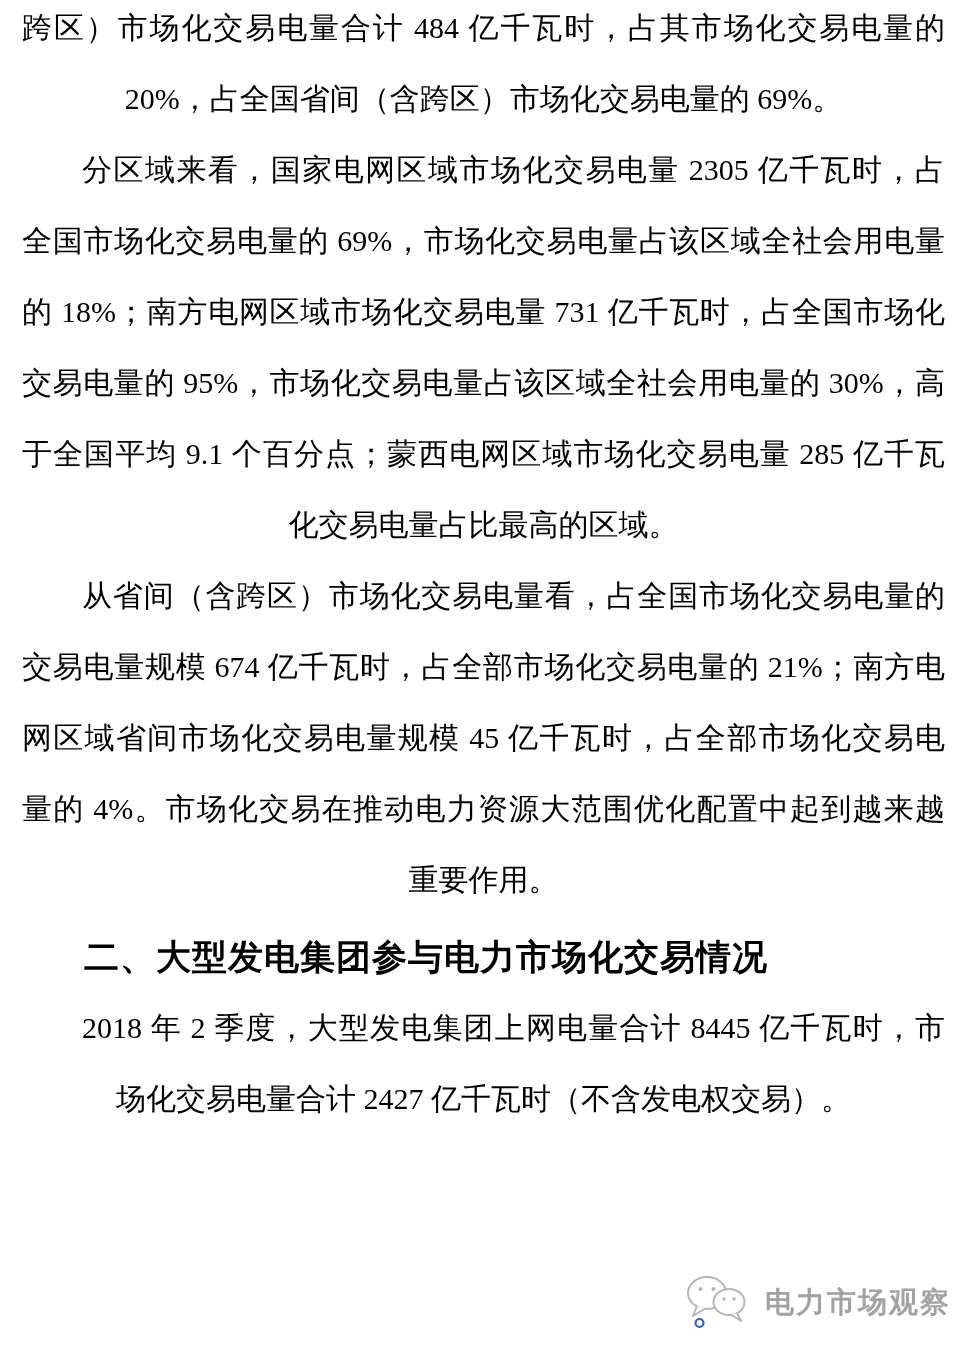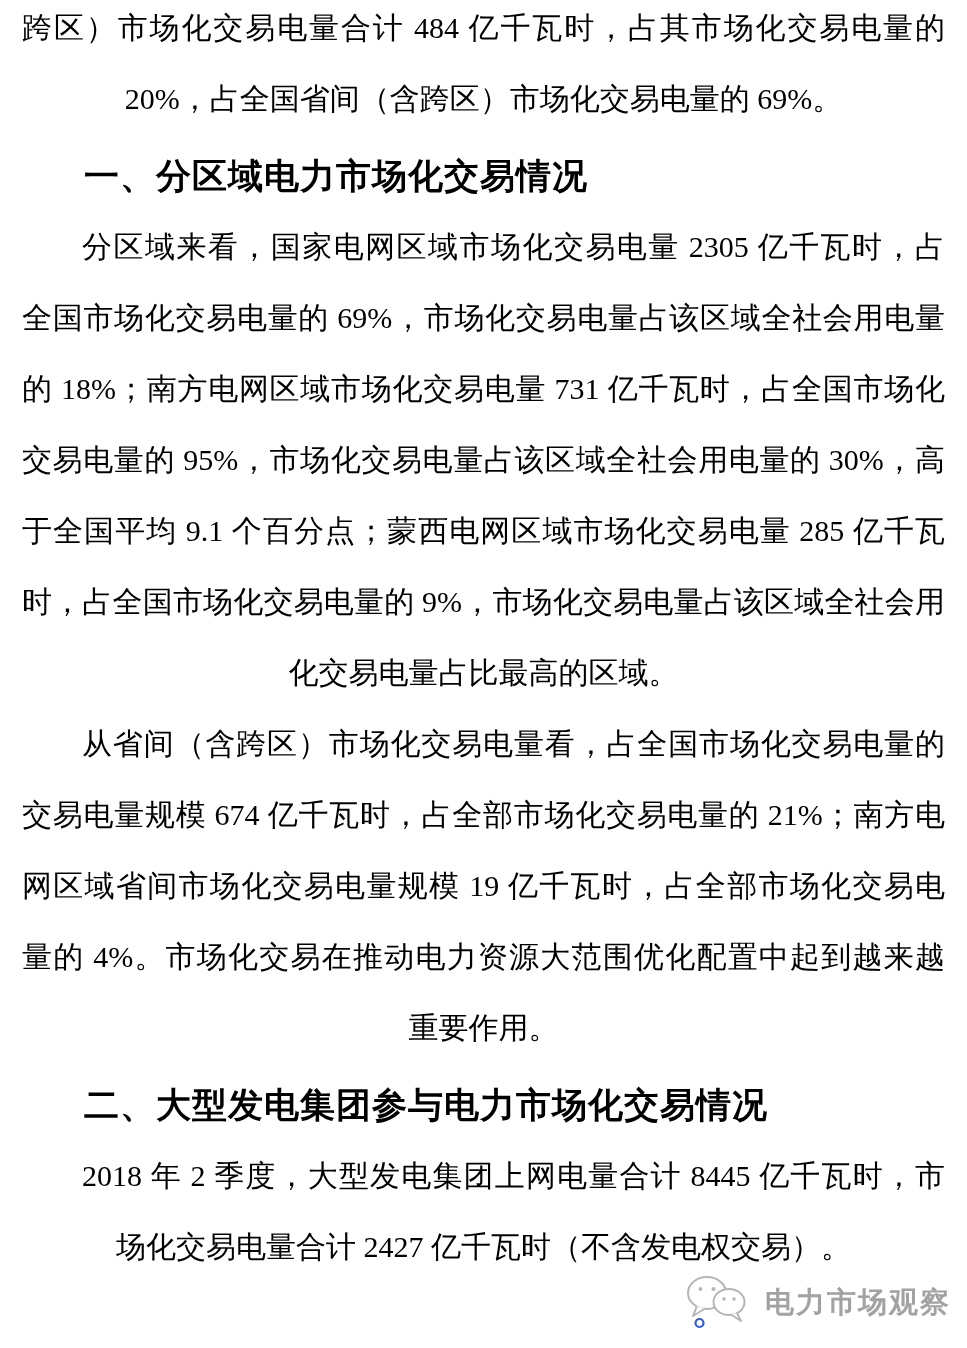--- a/index.html
+++ b/index.html
@@ -54,31 +54,29 @@
     color: #a2a2a2;
     text-shadow: 1px 1px 0 #ffffff, 2px 2px 1px rgba(255,255,255,0.9);
   }
 </style>
 </head>
 <body>
 
 <div class="doc">
   <div class="line justify">跨区）市场化交易电量合计 484 亿千瓦时，占其市场化交易电量的</div>
   <div class="line left">20%，占全国省间（含跨区）市场化交易电量的 69%。</div>
-  <div class="line heading">一、分区域电力市场化交易情况</div>
   <div class="line justify indent">分区域来看，国家电网区域市场化交易电量 2305 亿千瓦时，占</div>
   <div class="line justify">全国市场化交易电量的 69%，市场化交易电量占该区域全社会用电量</div>
   <div class="line justify">的 18%；南方电网区域市场化交易电量 731 亿千瓦时，占全国市场化</div>
   <div class="line justify">交易电量的 95%，市场化交易电量占该区域全社会用电量的 30%，高</div>
   <div class="line justify">于全国平均 9.1 个百分点；蒙西电网区域市场化交易电量 285 亿千瓦</div>
-  <div class="line justify">时，占全国市场化交易电量的 9%，市场化交易电量占该区域全社会用</div>
   <div class="line left">化交易电量占比最高的区域。</div>
   <div class="line justify indent">从省间（含跨区）市场化交易电量看，占全国市场化交易电量的</div>
   <div class="line justify">交易电量规模 674 亿千瓦时，占全部市场化交易电量的 21%；南方电</div>
-  <div class="line justify">网区域省间市场化交易电量规模 19 亿千瓦时，占全部市场化交易电</div>
+  <div class="line justify">网区域省间市场化交易电量规模 45 亿千瓦时，占全部市场化交易电</div>
   <div class="line justify">量的 4%。市场化交易在推动电力资源大范围优化配置中起到越来越</div>
   <div class="line left">重要作用。</div>
   <div class="line heading">二、大型发电集团参与电力市场化交易情况</div>
   <div class="line justify indent">2018 年 2 季度，大型发电集团上网电量合计 8445 亿千瓦时，市</div>
   <div class="line left">场化交易电量合计 2427 亿千瓦时（不含发电权交易）。</div>
 </div>
 
 <div class="watermark">
   <span>
     <svg class="wm-icon" viewBox="0 0 62 58" xmlns="http://www.w3.org/2000/svg">

